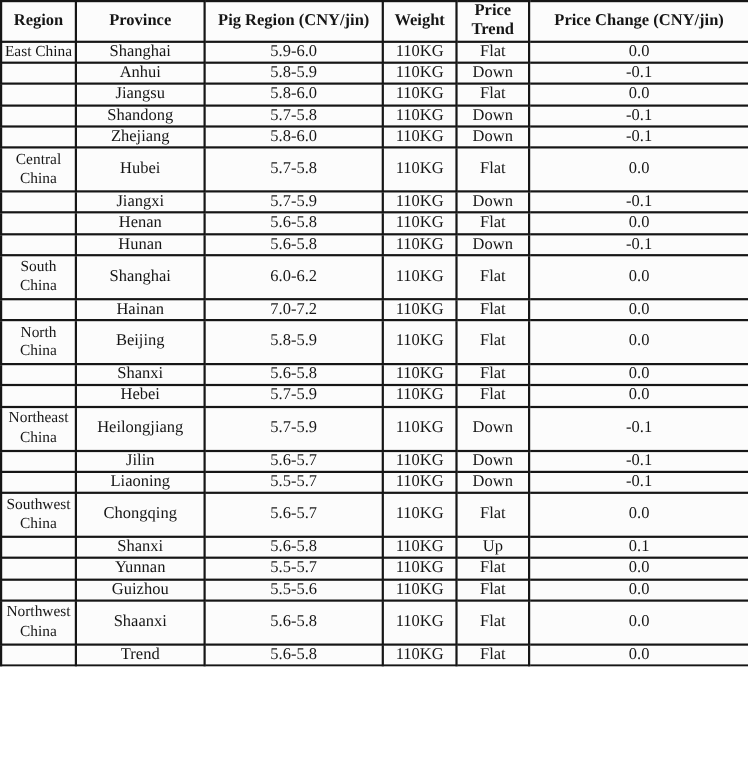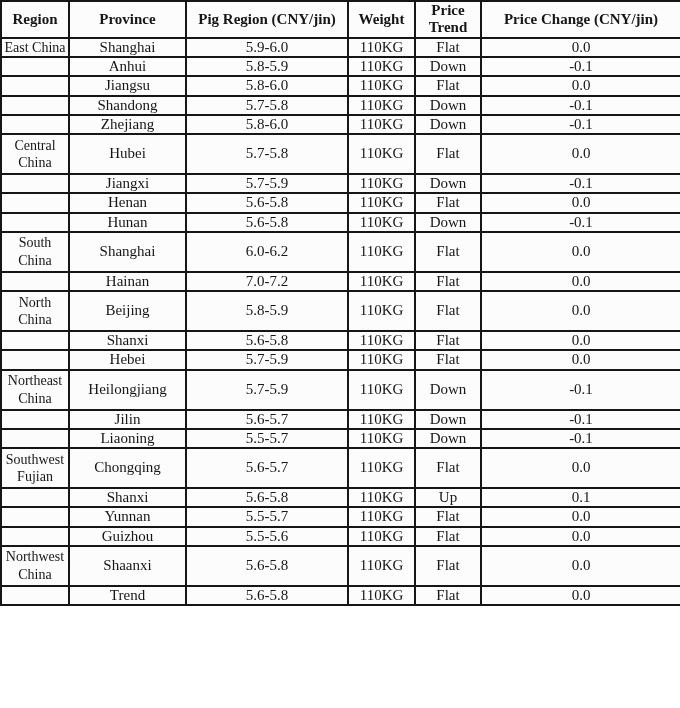--- a/index.html
+++ b/index.html
@@ -200,21 +200,21 @@
       </tr>
       <tr>
         <td class="cell-region"></td>
         <td class="cell-province">Liaoning</td>
         <td class="cell-price">5.5-5.7</td>
         <td class="cell-weight">110KG</td>
         <td class="cell-trend">Down</td>
         <td class="cell-change">-0.1</td>
       </tr>
       <tr class="tall">
-        <td class="cell-region">Southwest Fujian</td>
+        <td class="cell-region">Southwest China</td>
         <td class="cell-province">Chongqing</td>
         <td class="cell-price">5.6-5.7</td>
         <td class="cell-weight">110KG</td>
         <td class="cell-trend">Flat</td>
         <td class="cell-change">0.0</td>
       </tr>
       <tr>
         <td class="cell-region"></td>
         <td class="cell-province">Shanxi</td>
         <td class="cell-price">5.6-5.8</td>

